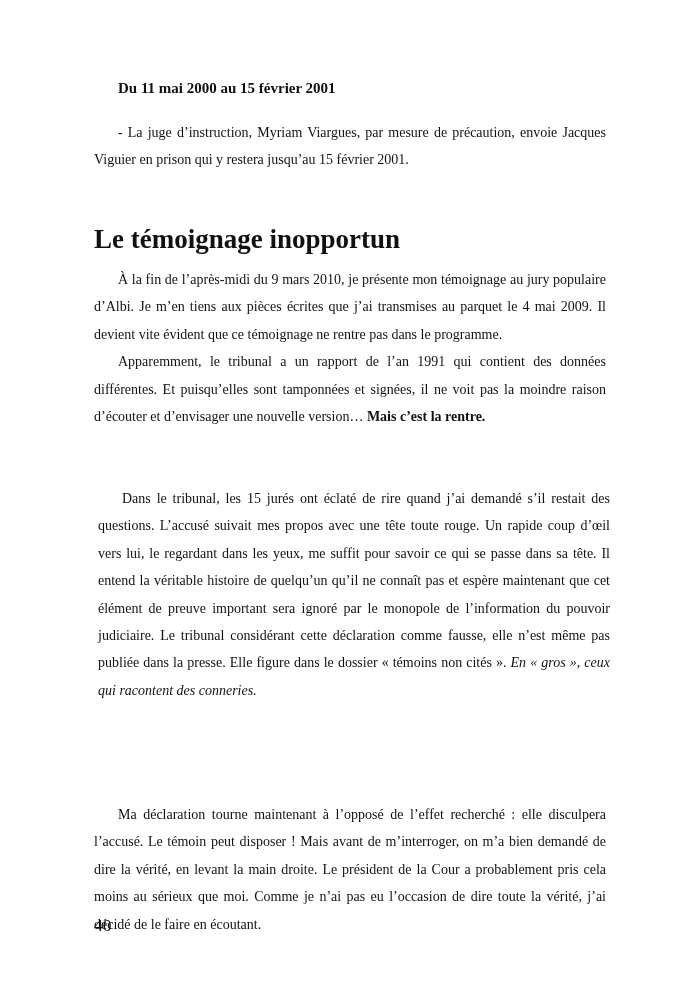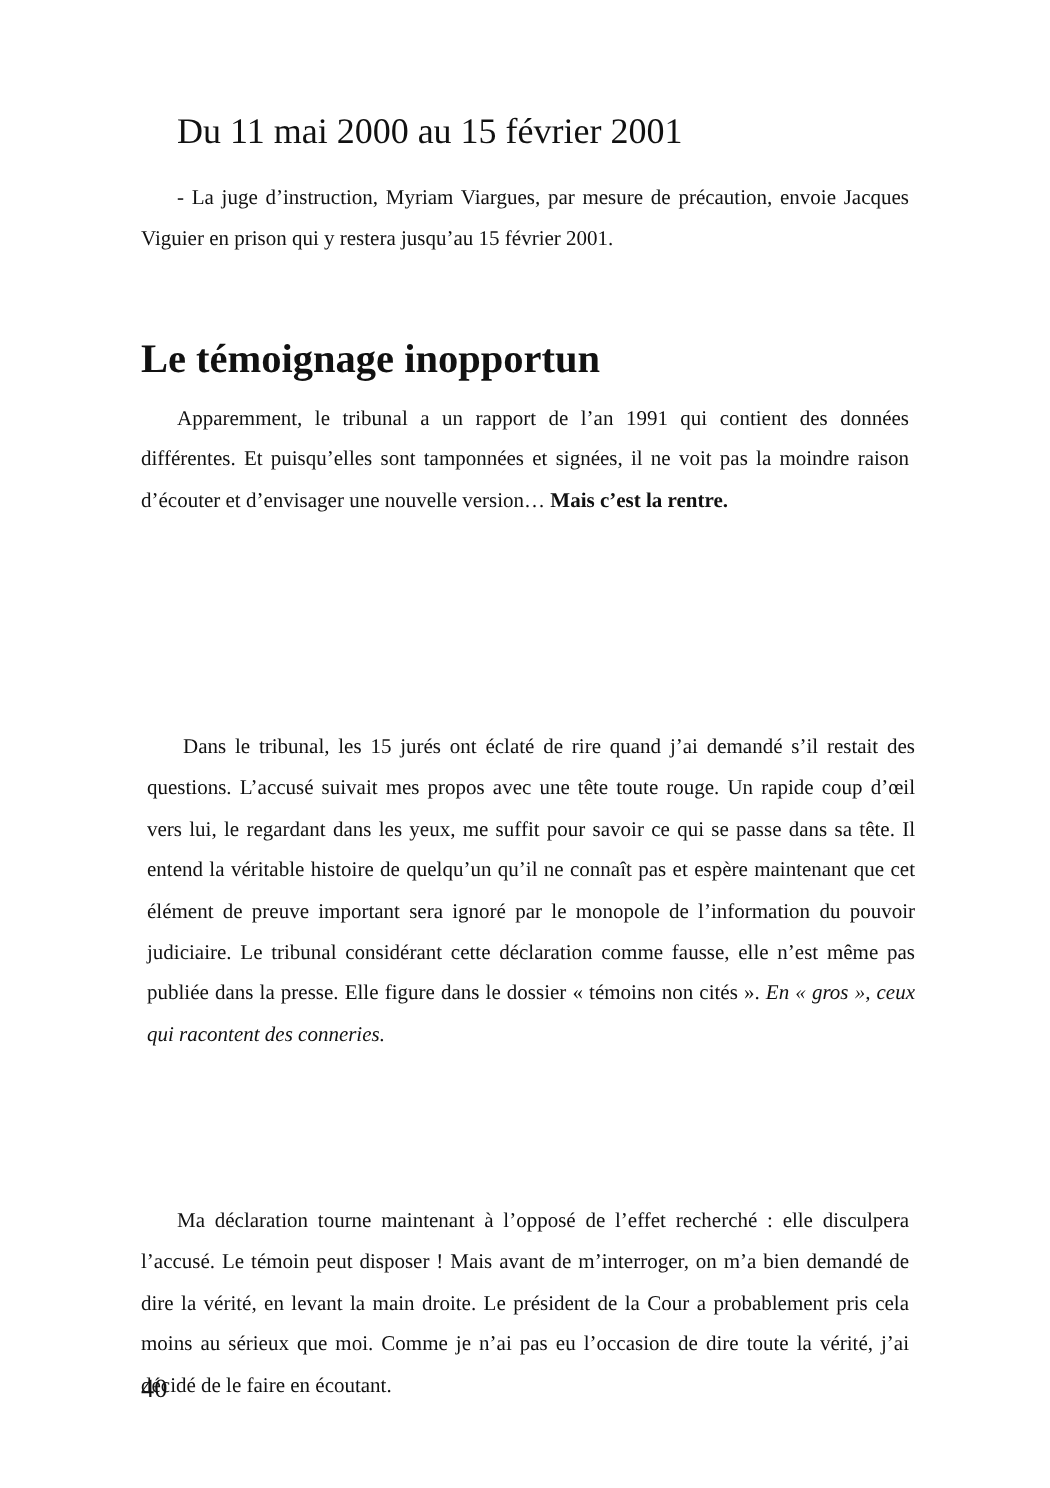--- a/index.html
+++ b/index.html
@@ -25,22 +25,22 @@
     font-size: 14px;
     line-height: 27.4px;
     text-align: justify;
     margin: 0;
   }
   .indent { text-indent: 24px; }
   .section-date {
     position: absolute;
     top: 76px;
     left: 24px;
-    font-size: 24px;
-    font-weight: normal;
+    font-size: 15px;
+    font-weight: bold;
     line-height: 24px;
     white-space: nowrap;
   }
   .block-1 {
     position: absolute;
     top: 119px;
     left: 0;
     width: 512px;
   }
   .chapter-title {
@@ -90,20 +90,21 @@
 
   <div class="section-date">Du 11 mai 2000 au 15 février 2001</div>
 
   <div class="block-1">
     <p class="text indent">- La juge d’instruction, Myriam Viargues, par mesure de précaution, envoie Jacques Viguier en prison qui y restera jusqu’au 15 février 2001.</p>
   </div>
 
   <h2 class="chapter-title">Le témoignage inopportun</h2>
 
   <div class="block-2">
+    <p class="text indent">À la fin de l’après-midi du 9 mars 2010, je présente mon témoignage au jury populaire d’Albi. Je m’en tiens aux pièces écrites que j’ai transmises au parquet le 4 mai 2009. Il devient vite évident que ce témoignage ne rentre pas dans le programme.</p>
     <p class="text indent"><span>Apparemment, le tribunal a un rapport de l’an 1991 qui contient des données différentes. Et puisqu’elles sont tamponnées et signées, il ne voit pas la moindre raison d’écouter et d’envisager une nouvelle version… </span><b>Mais c’est la rentre.</b></p>
   </div>
 
   <div class="block-3">
     <p class="text indent"><span>Dans le tribunal, les 15 jurés ont éclaté de rire quand j’ai demandé s’il restait des questions. L’accusé suivait mes propos avec une tête toute rouge. Un rapide coup d’œil vers lui, le regardant dans les yeux, me suffit pour savoir ce qui se passe dans sa tête. Il entend la véritable histoire de quelqu’un qu’il ne connaît pas et espère maintenant que cet élément de preuve important sera ignoré par le monopole de l’information du pouvoir judiciaire. Le tribunal considérant cette déclaration comme fausse, elle n’est même pas publiée dans la presse. Elle figure dans le dossier « témoins non cités ». </span><i>En « gros », ceux qui racontent des conneries.</i></p>
   </div>
 
   <div class="block-4">
     <p class="text indent">Ma déclaration tourne maintenant à l’opposé de l’effet recherché : elle disculpera l’accusé. Le témoin peut disposer ! Mais avant de m’interroger, on m’a bien demandé de dire la vérité, en levant la main droite. Le président de la Cour a probablement pris cela moins au sérieux que moi. Comme je n’ai pas eu l’occasion de dire toute la vérité, j’ai décidé de le faire en écoutant.</p>
   </div>

